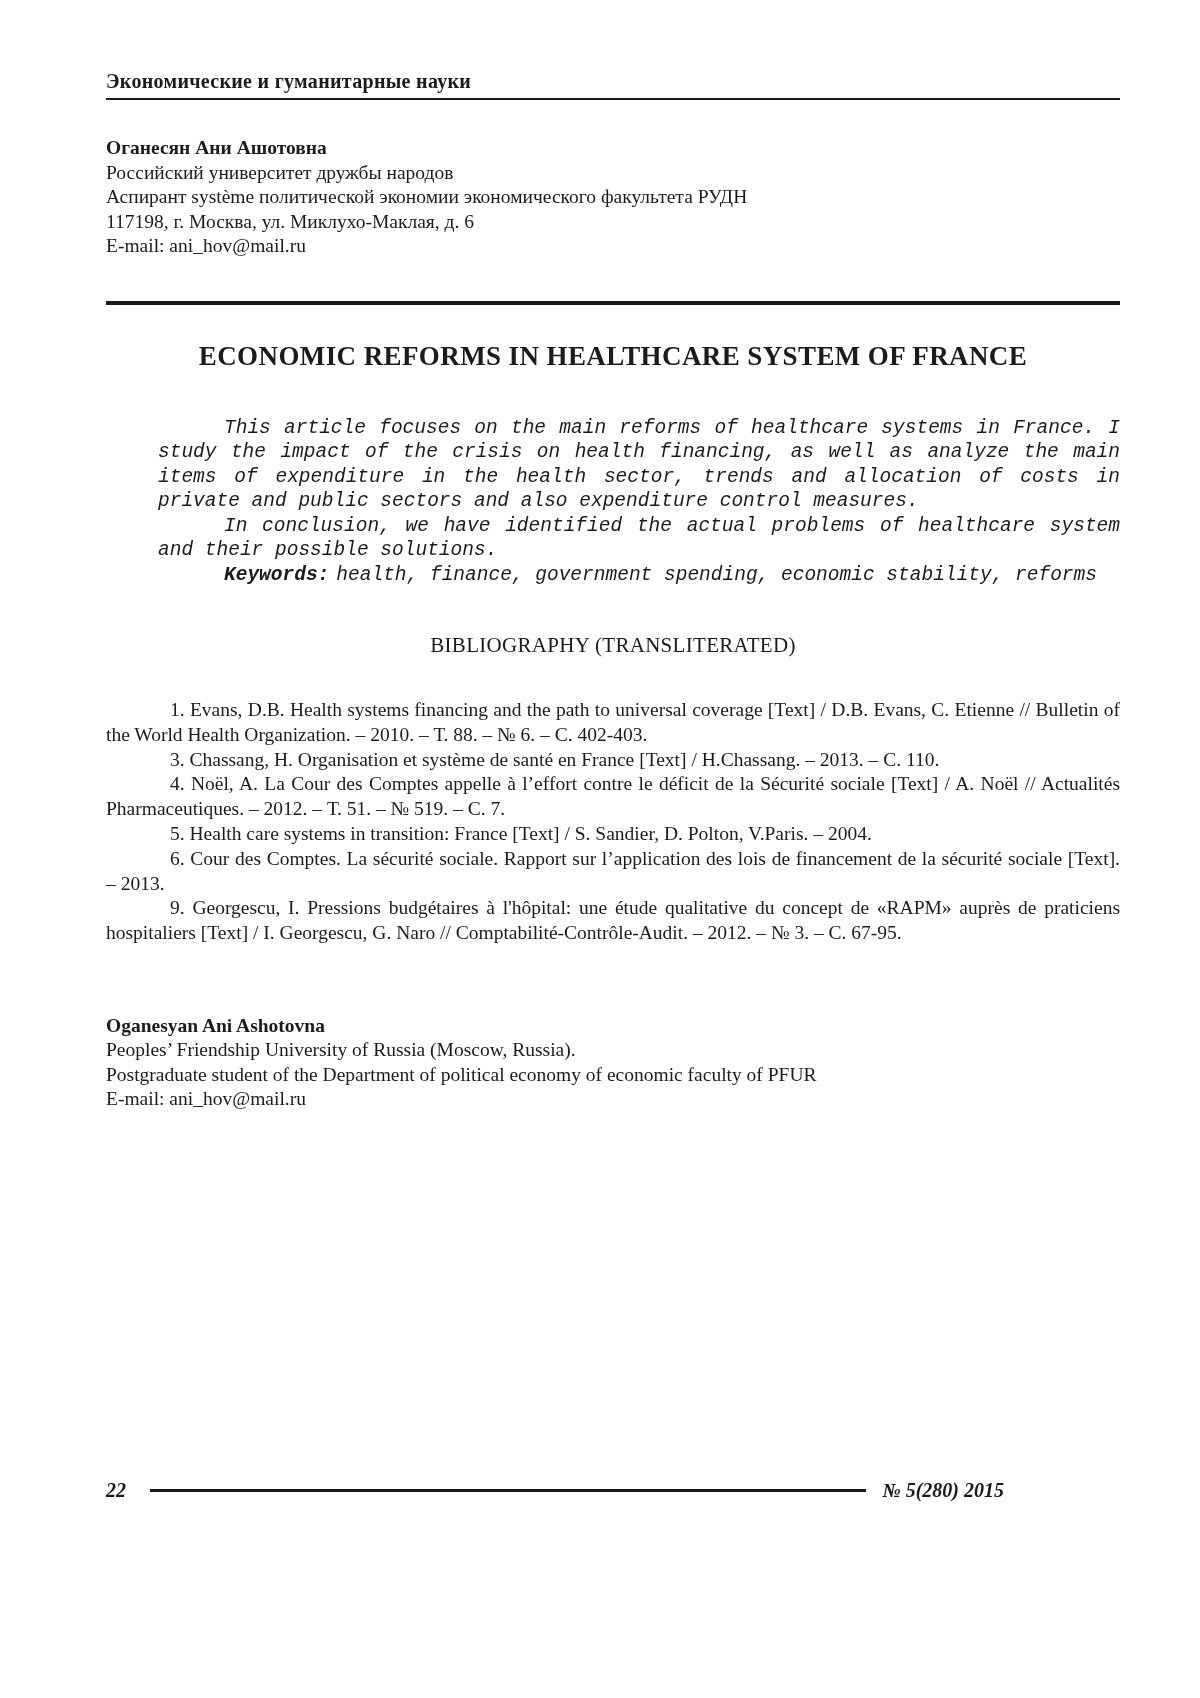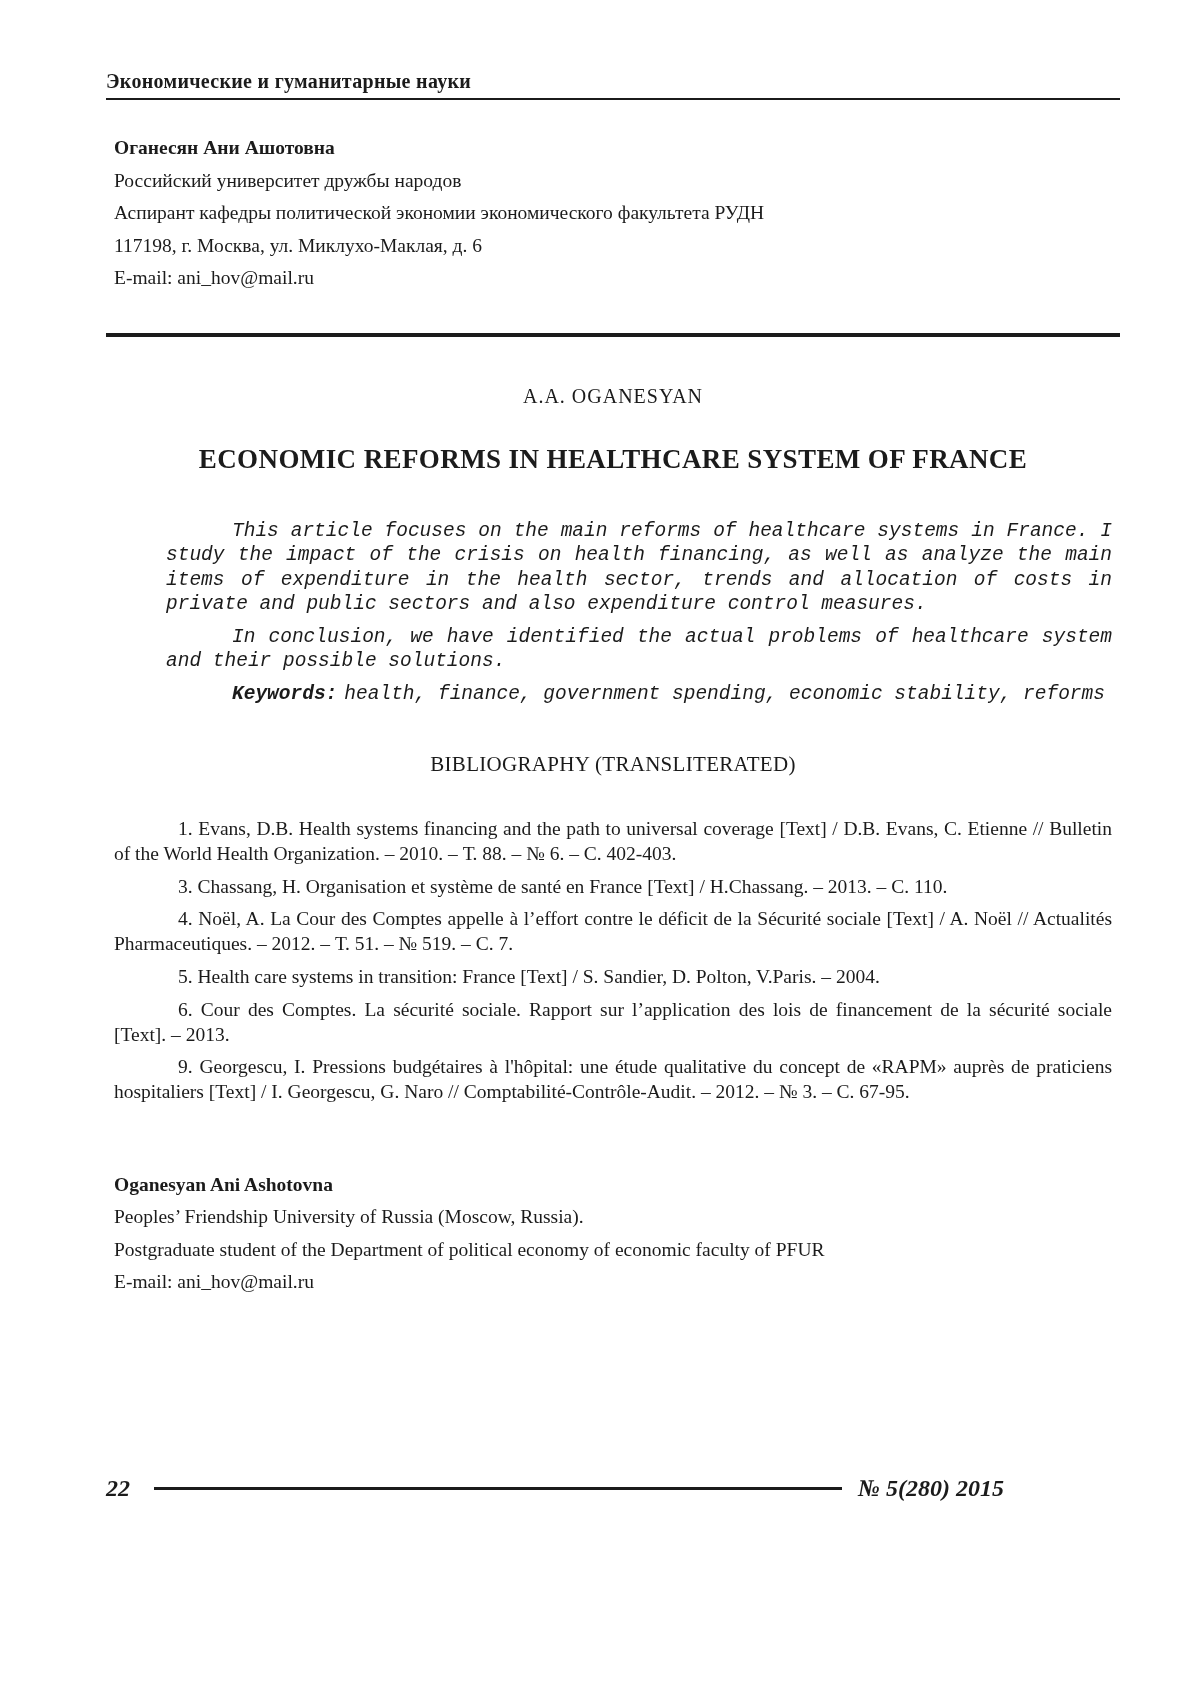--- a/index.html
+++ b/index.html
@@ -8,21 +8,21 @@
     width: 1200px;
     height: 1698px;
     margin: 0 auto;
     background: #ffffff;
     box-sizing: border-box;
     padding: 0 80px 0 106px;
     font-family: "Liberation Serif", "DejaVu Serif", serif;
     color: #1b1b1b;
     overflow: hidden;
   }
-  p { margin: 8px; }
+  p { margin: 0; }
 
   .running-head {
     margin-top: 70px;
     border-bottom: 2px solid #1b1b1b;
     padding-bottom: 5px;
     font-weight: bold;
     font-size: 20px;
     letter-spacing: 0.3px;
   }
 
@@ -86,49 +86,48 @@
 
   .footer {
     position: absolute;
     left: 106px;
     right: 196px;
     bottom: 196px;
     display: flex;
     align-items: center;
     font-weight: bold;
     font-style: italic;
-    font-size: 24px;
+    font-size: 20px;
   }
   .footer .line {
     flex: 1;
     height: 3px;
     background: #1b1b1b;
     margin: 0 16px 0 24px;
   }
 </style>
 </head>
 <body>
 
 <div class="page">
 
   <div class="running-head">
     <span>Экономические и гуманитарные науки</span>
   </div>
 
   <section class="author-block">
     <p class="name">Оганесян Ани Ашотовна</p>
     <p>Российский университет дружбы народов</p>
-    <p>Аспирант кафедры политической экономии экономического факультета РУДН</p>
+    <p>Аспирант système политической экономии экономического факультета РУДН</p>
     <p>117198, г. Москва, ул. Миклухо-Маклая, д. 6</p>
     <p>E-mail: ani_hov@mail.ru</p>
   </section>
 
   <div class="rule"></div>
 
-  <p class="author-caps">A.A. OGANESYAN</p>
 
   <h1 class="title">ECONOMIC REFORMS IN HEALTHCARE SYSTEM OF FRANCE</h1>
 
   <section class="abstract">
     <p>This article focuses on the main reforms of healthcare systems in France. I study the impact of the crisis on health financing, as well as analyze the main items of expenditure in the health sector, trends and allocation of costs in private and public sectors and also expenditure control measures.</p>
     <p>In conclusion, we have identified the actual problems of healthcare system and their possible solutions.</p>
     <p><span class="kw-label">Keywords:</span><span>health, finance, government spending, economic stability, reforms</span></p>
   </section>
 
   <h2 class="biblio-heading">BIBLIOGRAPHY (TRANSLITERATED)</h2>

